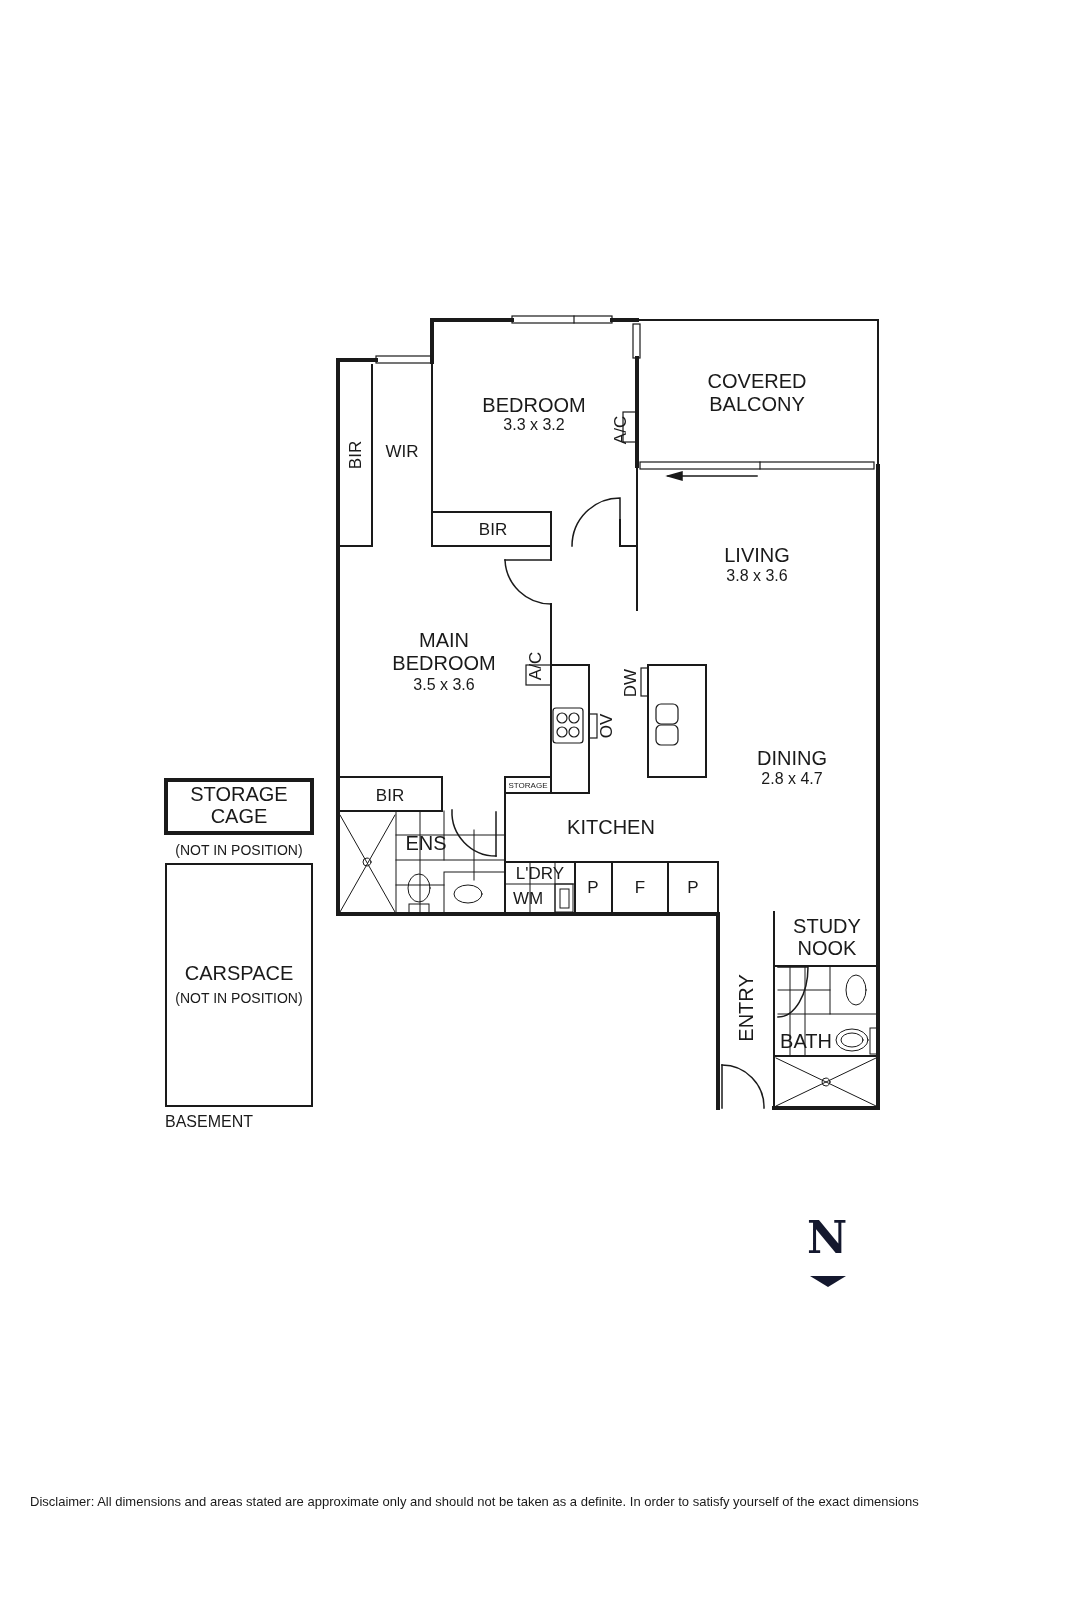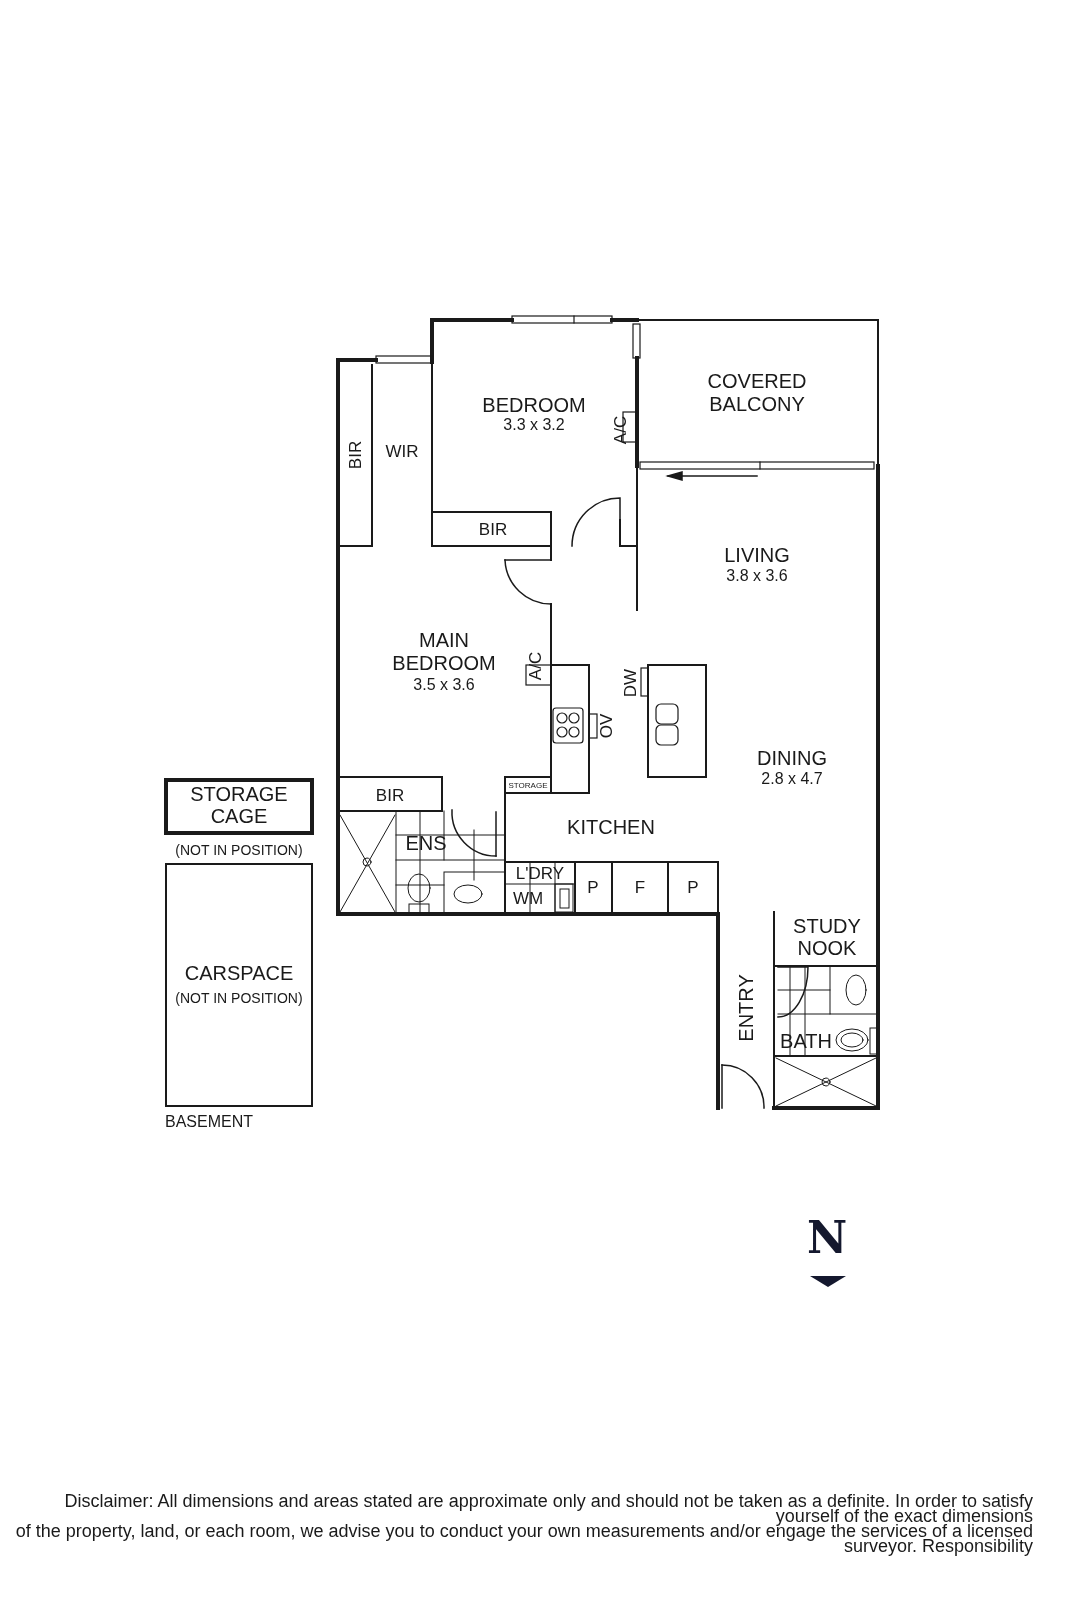--- a/index.html
+++ b/index.html
@@ -9,22 +9,22 @@
   .lbl { font-family: "Liberation Sans", sans-serif; fill: #1a1a1a; }
   .room { font-size: 20px; }
   .dim { font-size: 16px; }
   .small { font-size: 17px; }
   .tiny { font-size: 8px; }
   .compass-n { position: absolute; left: 802px; top: 1212px; width: 50px; text-align: center;
                font-family: "DejaVu Serif", serif; font-weight: bold; font-size: 44px; color: #14182e; }
   .compass-arrow { position: absolute; left: 810px; top: 1276px; width: 0; height: 0;
                    border-left: 18px solid transparent; border-right: 18px solid transparent;
                    border-top: 11px solid #14182e; }
-  .disclaimer { position: absolute; left: 6px; top: 1494px; width: 1027px; text-align: right;
-                font-size: 18px; line-height: 15px; color: #1a1a1a; }
+  .disclaimer { position: absolute; left: 30px; top: 1494px; width: 1027px; text-align: left;
+                font-size: 13px; line-height: 15px; color: #1a1a1a; }
 </style>
 </head>
 <body>
 
 <svg id="plan" viewBox="0 0 1067 1600" xmlns="http://www.w3.org/2000/svg">
   <g stroke="#1a1a1a" fill="none" stroke-linecap="square">
 
     <g stroke-width="4">
 
       <line x1="338" y1="360" x2="338" y2="914"></line>
@@ -220,14 +220,13 @@
     <text x="239" y="1003" style="font-size:14px">(NOT IN POSITION)</text>
     <text x="165" y="1127" text-anchor="start" style="font-size:16px">BASEMENT</text>
   </g>
 </svg>
 
 <div class="compass-n">N</div>
 <div class="compass-arrow"></div>
 
 <div class="disclaimer">
   <div>Disclaimer: All dimensions and areas stated are approximate only and should not be taken as a definite. In order to satisfy yourself of the exact dimensions</div>
-  <div>of the property, land, or each room, we advise you to conduct your own measurements and/or engage the services of a licensed surveyor. Responsibility</div>
 </div>
 
 </body></html>

